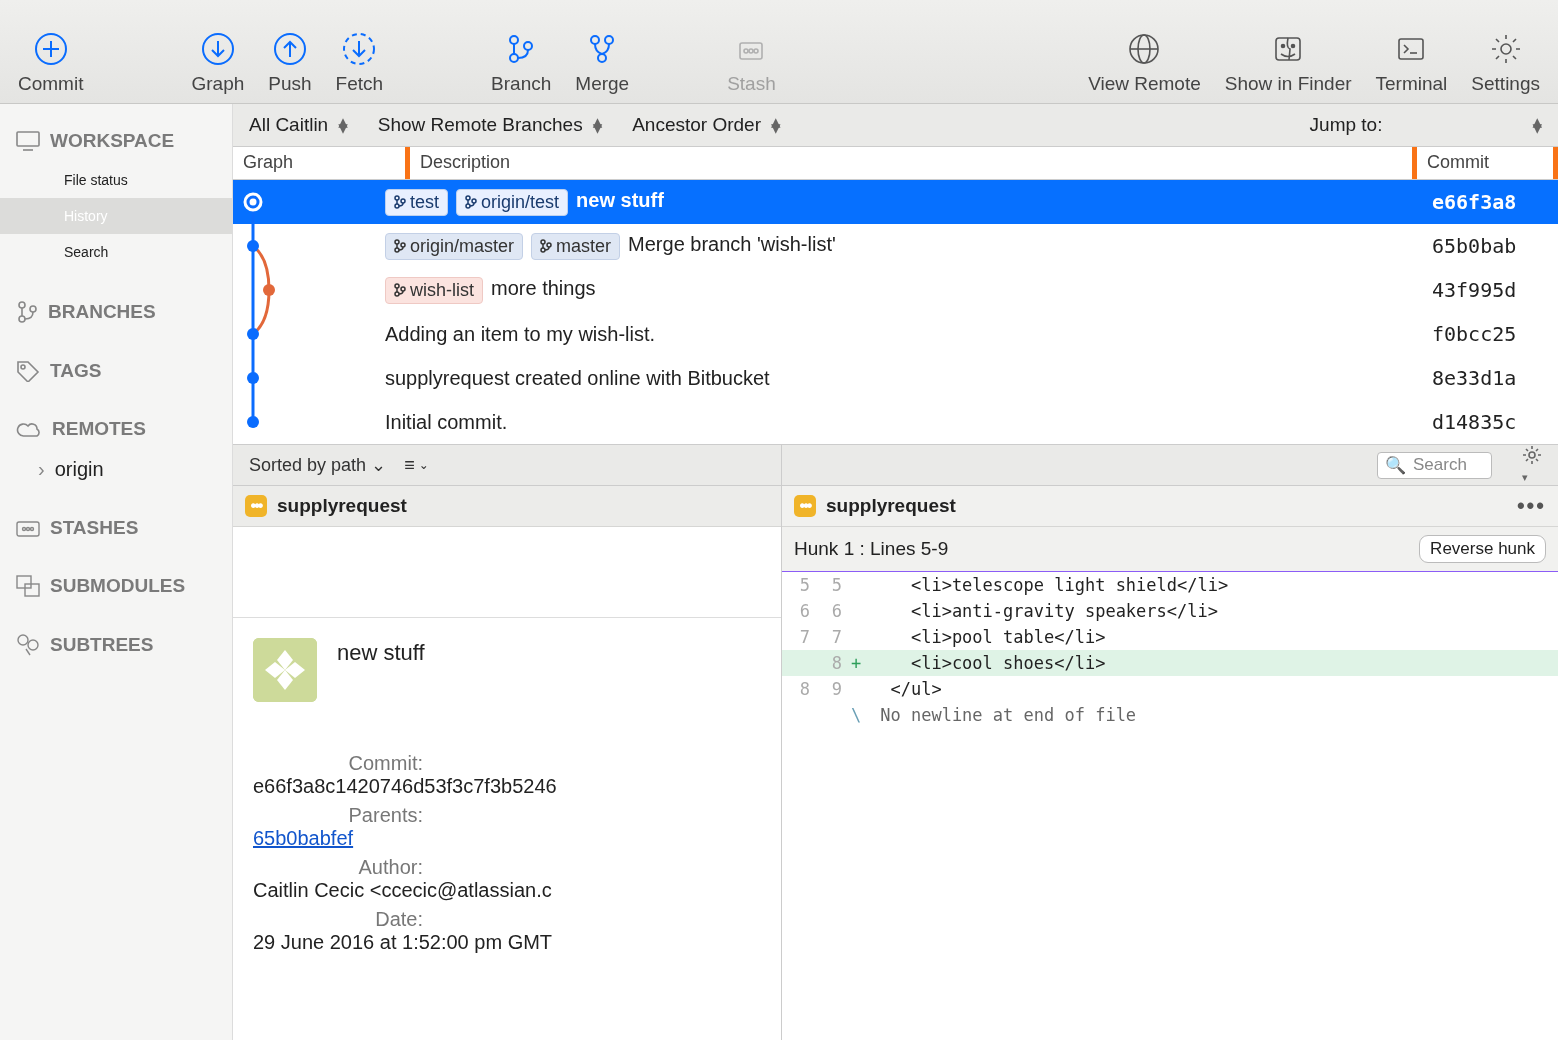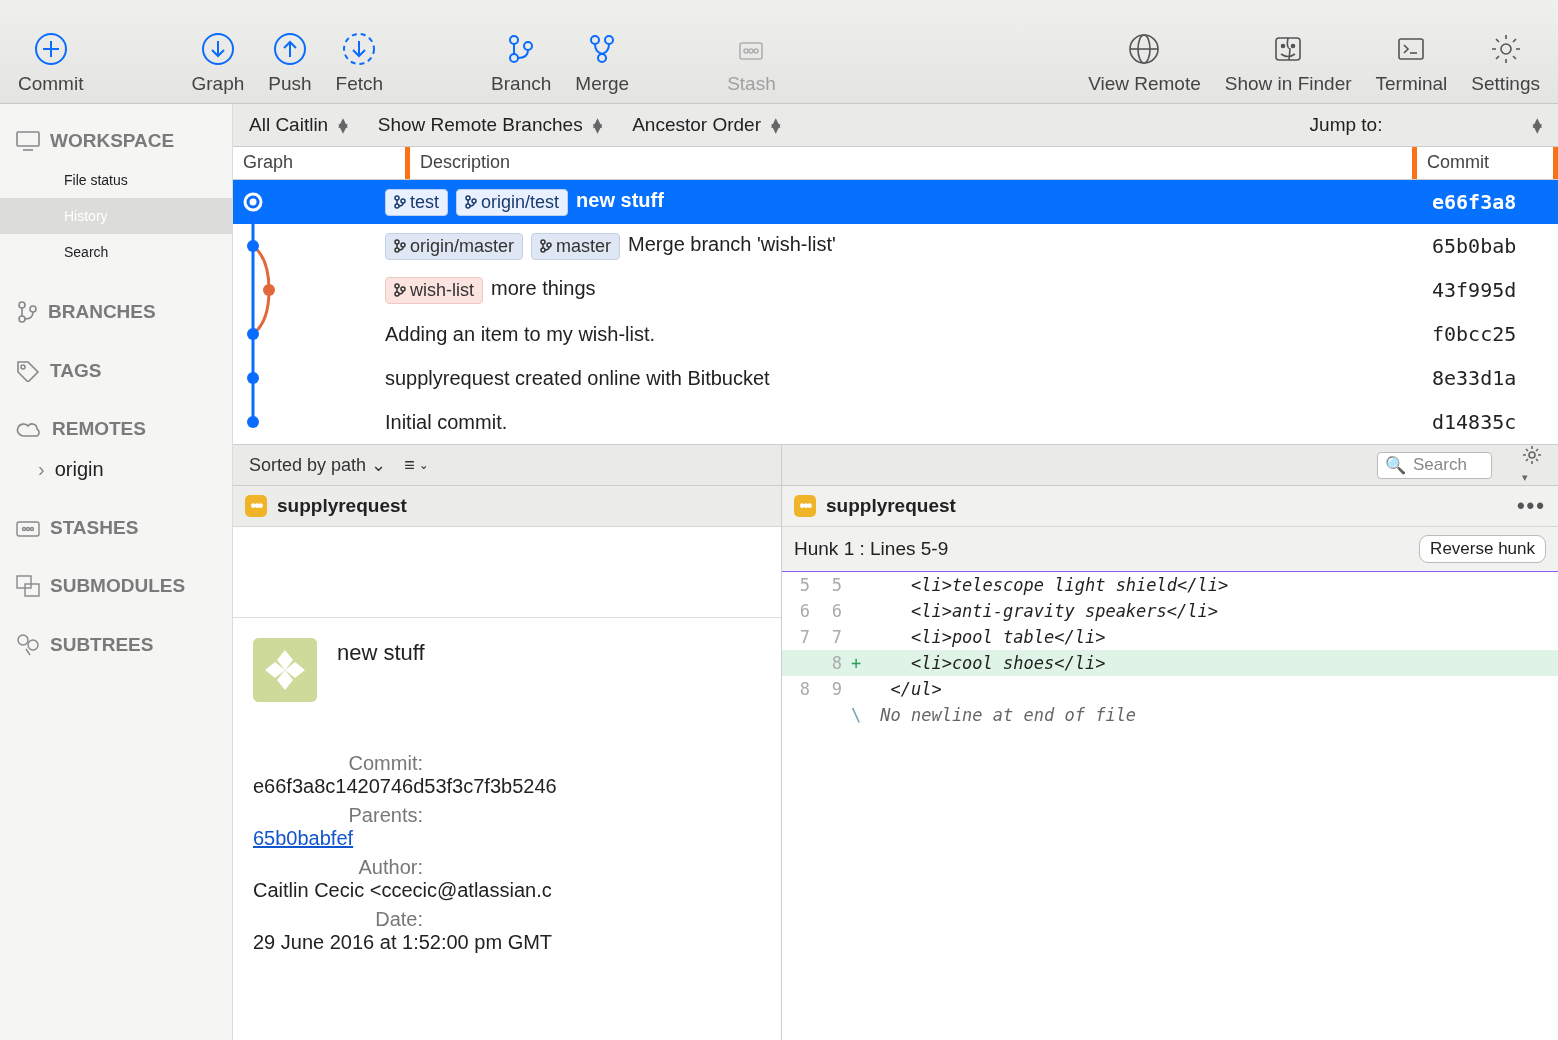--- a/index.html
+++ b/index.html
@@ -75,21 +75,21 @@
   .cd-label { width:170px; text-align:right; color:#777; padding-right:8px;}
   .cd-value { color:#222;}
   .cd-value a { color:#1155cc; }
   
   .hunk-bar { background:#f1f1ef; border-bottom:1px solid #8b5cf6; padding:8px 12px; display:flex; align-items:center; font-size:19px;}
   .reverse-btn { margin-left:auto; background:#fff; border:1px solid #bbb; border-radius:9px; padding:3px 10px; font-size:17px;}
   .diff { font-family: Menlo, Consolas, monospace; font-size:17px; line-height:26px;}
   .diff-row { display:flex;}
   .ln { width:28px; text-align:right; color:#aaa; padding-right:4px; user-select:none;}
   .marker { width:20px; text-align:center; color:#888;}
-  .code { white-space:pre; padding-left:4px;font-style:italic;}
+  .code { white-space:pre; padding-left:4px;}
   .diff-row.add { background:#dff3e6;}
   .diff-row.add .marker { color:#2e9e5b;}
   .diff-row.meta .marker { color:#6a9fb5;}
   .diff-row.meta .code { color:#666;}
   svg { display:block;}
 </style>
 </head>
 <body>
 
 <div class="toolbar">

